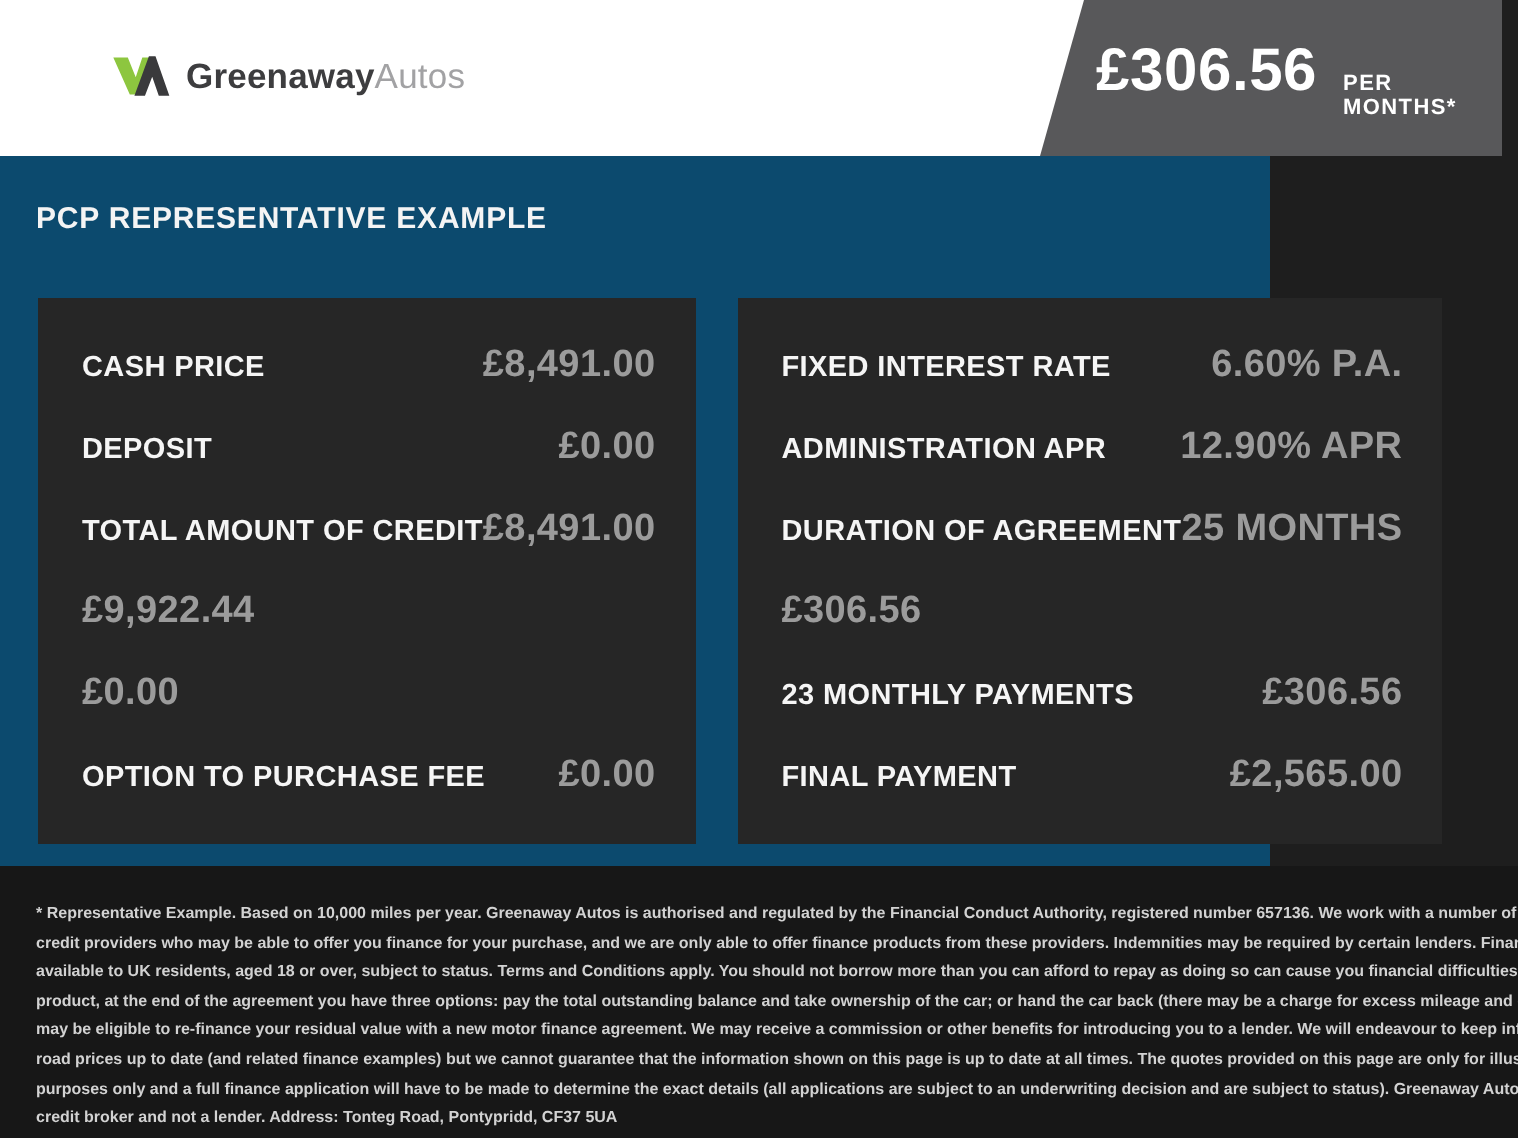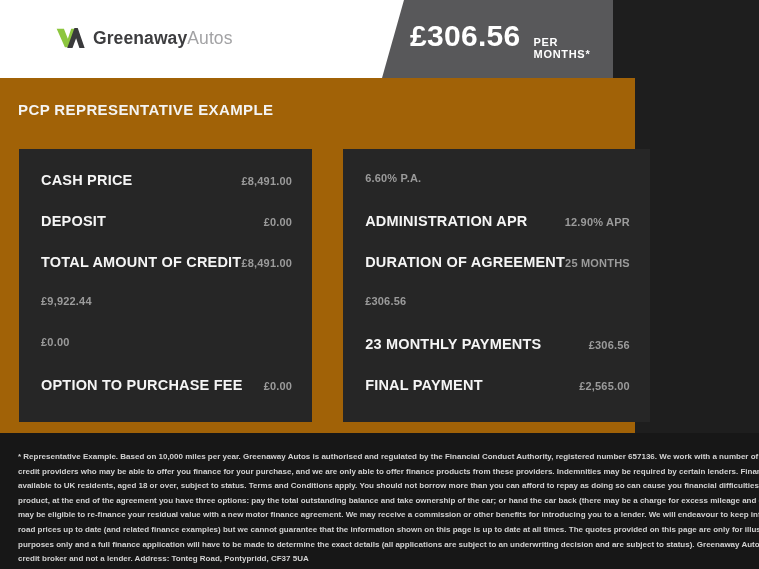--- a/index.html
+++ b/index.html
@@ -6,21 +6,21 @@
   html,body { width:759px; height:569px; overflow:hidden; }
   body {
     font-family:"Liberation Sans", sans-serif;
     background:#1e1e1e;
     position:relative;
   }
 
   
   .site-header {
     position:relative;
-    width:613px; height:78px;
+    width:751px; height:78px;
     background:#ffffff;
     overflow:hidden;
   }
   .brand {
     position:absolute; left:56px; top:22px;
     display:flex; align-items:center;
   }
   .brand svg { display:block; }
   .brand-text { margin-left:8px; font-size:17.5px; letter-spacing:0.1px; }
   .brand-bold { font-weight:700; color:#3d3d3f; }
@@ -39,45 +39,45 @@
     color:#ffffff; font-size:30px; font-weight:700; letter-spacing:0.3px;
   }
   .price-suffix {
     color:#ffffff; font-size:11px; font-weight:700;
     letter-spacing:0.7px; margin-left:13px;
   }
 
   
   .finance-section {
     width:635px; height:355px;
-    background:#a16207;
+    background:#0c4a6e;
     padding:23px 19px 0 18px;
   }
   .page-title {
     color:#f4f4f4; font-size:15px; font-weight:700;
     letter-spacing:0.4px; height:17px; line-height:17px;
   }
-  .panels { display:flex; gap:31px; margin-top:31px; margin-left:1px; }
+  .panels { display:flex; gap:21px; margin-top:31px; margin-left:1px; }
   .panel {
     flex:1; height:273px;
     background:#262626;
     padding:23px 20px 25px 22px;
     display:flex; flex-direction:column;
     justify-content:space-between;
   }
   .row {
     display:flex; justify-content:space-between; align-items:baseline;
     height:20px;
   }
   .lbl {
     color:#f5f5f5; font-size:14.5px; font-weight:700; letter-spacing:0.2px;
     white-space:nowrap;
   }
   .val {
-    color:#9b9b9b; font-size:11px; font-weight:600; letter-spacing:0.2px;
+    color:#9b9b9b; font-size:19px; font-weight:600; letter-spacing:0.2px;
     white-space:nowrap;
   }
 
   
   .legal-footer {
     width:759px; height:136px;
     background:#171717;
     padding:17px 18px 0 18px;
   }
   .legal-line {
@@ -133,20 +133,21 @@
     <span class="val">£0.00</span>
   </div>
 
   <div class="row">
     <span class="lbl">OPTION TO PURCHASE FEE</span>
     <span class="val">£0.00</span>
   </div>
 </div>
     <div class="panel" id="right-panel">
   <div class="row">
+    <span class="lbl">FIXED INTEREST RATE</span>
     <span class="val">6.60% P.A.</span>
   </div>
 
   <div class="row">
     <span class="lbl">ADMINISTRATION APR</span>
     <span class="val">12.90% APR</span>
   </div>
 
   <div class="row">
     <span class="lbl">DURATION OF AGREEMENT</span>

